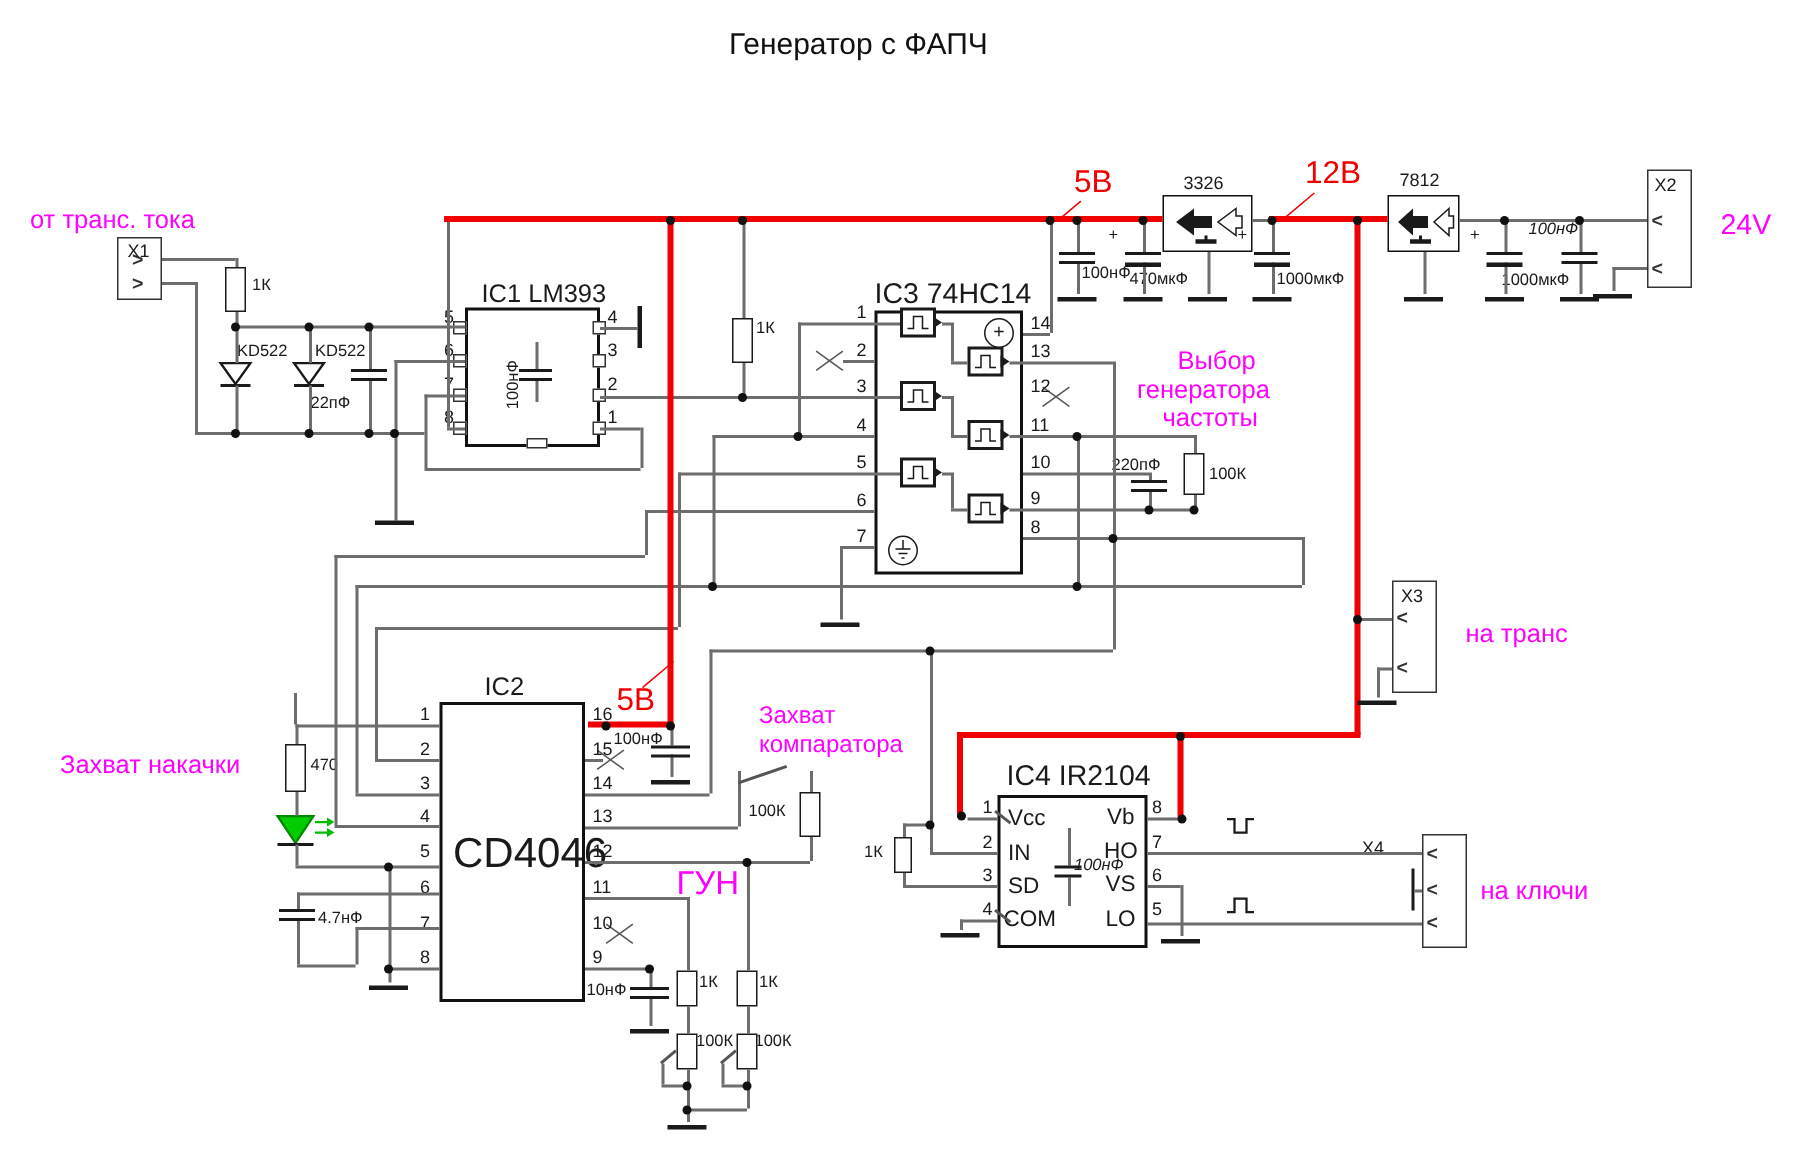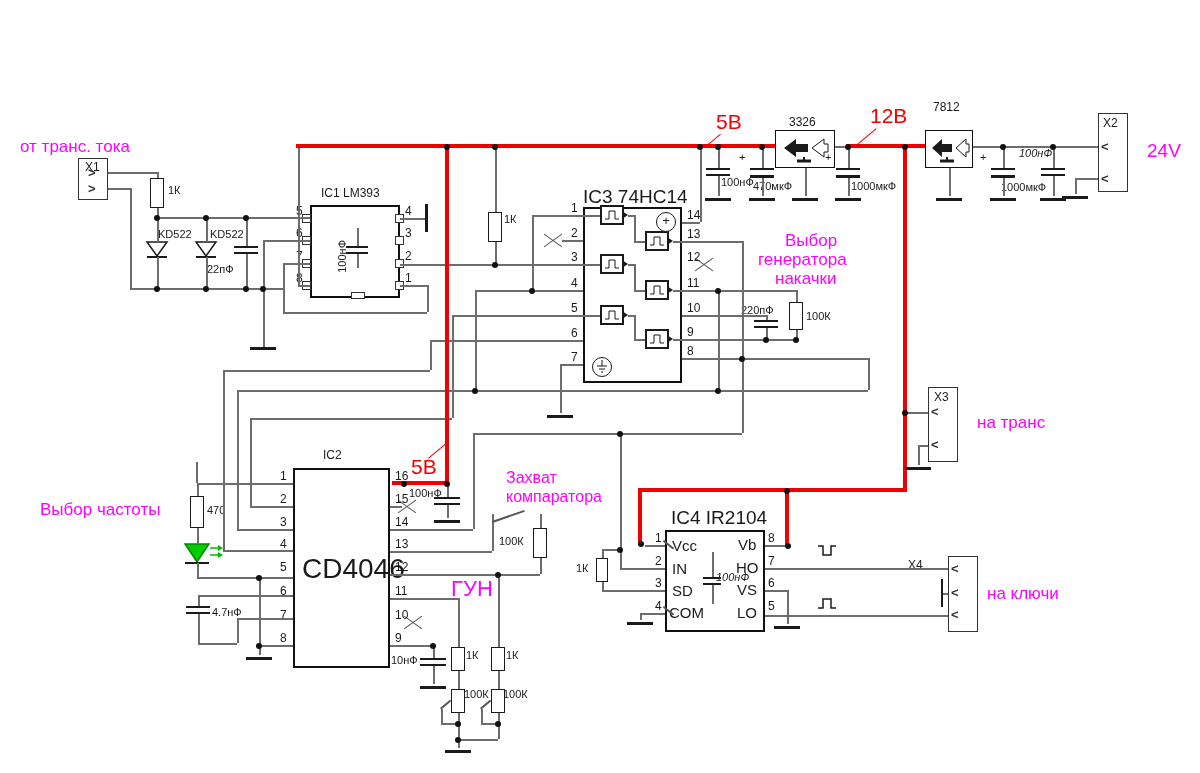--- a/index.html
+++ b/index.html
@@ -18,36 +18,37 @@
   .sq{position:absolute;width:24px;height:20px;border:2px solid #1a1a1a;box-sizing:border-box;background:#fff;}
   .oa{position:absolute;width:0;height:0;border-left:6px solid #1a1a1a;border-top:4px solid transparent;border-bottom:4px solid transparent;}
   .circ{position:absolute;width:20px;height:20px;border:1.5px solid #1a1a1a;border-radius:50%;box-sizing:border-box;text-align:center;font-size:13px;line-height:16px;color:#1a1a1a;background:#fff;}
   .xmark{position:absolute;width:20px;height:20px;}
   .xmark::before,.xmark::after{content:"";position:absolute;left:-1px;top:9px;width:22px;height:1px;background:#555;}
   .xmark::before{transform:rotate(36deg);} .xmark::after{transform:rotate(-36deg);}
   .t{position:absolute;font-size:11px;color:#1a1a1a;white-space:nowrap;}
   .t12{position:absolute;font-size:12px;color:#1a1a1a;white-space:nowrap;}
   .pin{position:absolute;font-size:12px;color:#1a1a1a;white-space:nowrap;}
   .icn{position:absolute;font-size:15px;color:#1a1a1a;white-space:nowrap;}
-  .ict{position:absolute;font-size:12px;color:#1a1a1a;white-space:nowrap;}
+  .ict{position:absolute;font-size:17px;color:#1a1a1a;white-space:nowrap;}
   .ict2{position:absolute;font-size:19px;color:#1a1a1a;white-space:nowrap;}
   .big{position:absolute;font-size:28px;color:#1a1a1a;white-space:nowrap;}
   .mag{position:absolute;font-size:17px;color:#ff00ff;white-space:nowrap;}
   .mag16{position:absolute;font-size:16px;color:#ff00ff;white-space:nowrap;}
   .mag22{position:absolute;font-size:22px;color:#ff00ff;white-space:nowrap;}
   .redl{position:absolute;font-size:21px;color:#f00000;white-space:nowrap;}
   .title{position:absolute;font-size:20px;color:#111;white-space:nowrap;}
   .it{font-style:italic;}
   .chev{position:absolute;font-size:13px;color:#333;font-weight:bold;}
 </style>
 </head>
 <body>
 
 <div id="c">
 
+  <div class="title" style="left:486px;top:19px">Генератор с ФАПЧ</div>
 
   <div class="box" style="left:310px;top:205px;width:90px;height:93px"></div>
   <div class="box" style="left:583px;top:207px;width:99px;height:176px;border-width:2.5px"></div>
   <div class="box" style="left:293px;top:468px;width:97px;height:200px"></div>
   <div class="box" style="left:665px;top:530px;width:100px;height:102px"></div>
 
   <div class="cbox" style="left:78px;top:158px;width:30px;height:42px"></div>
   <div class="cbox" style="left:1098px;top:113px;width:30px;height:79px"></div>
   <div class="cbox" style="left:928px;top:387px;width:30px;height:75px"></div>
   <div class="cbox" style="left:948px;top:556px;width:30px;height:76px"></div>
@@ -151,35 +152,35 @@
   <div class="chev" style="left:1101px;top:171px">&lt;</div>
   <div class="chev" style="left:931px;top:404px">&lt;</div>
   <div class="chev" style="left:931px;top:437px">&lt;</div>
   <div class="chev" style="left:951px;top:561px">&lt;</div>
   <div class="chev" style="left:951px;top:585px">&lt;</div>
   <div class="chev" style="left:951px;top:607px">&lt;</div>
 
   <div class="mag" style="left:20px;top:137px">от транс. тока</div>
   <div class="mag" style="left:785px;top:231px">Выбор</div>
   <div class="mag" style="left:758px;top:250px">генератора</div>
-  <div class="mag" style="left:775px;top:269px">накачки</div>
+  <div class="mag" style="left:775px;top:269px">частоты</div>
   <div class="mag" style="left:977px;top:413px">на транс</div>
-  <div class="mag" style="left:40px;top:500px">Выбор частоты</div>
+  <div class="mag" style="left:40px;top:500px">Захват накачки</div>
   <div class="mag16" style="left:506px;top:469px">Захват</div>
   <div class="mag16" style="left:506px;top:488px">компаратора</div>
   <div class="mag22" style="left:451px;top:576px">ГУН</div>
   <div class="mag" style="left:987px;top:584px">на ключи</div>
   <div class="mag" style="left:1147px;top:140px;font-size:19px">24V</div>
 
   <div class="redl" style="left:716px;top:110px">5В</div>
   <div class="redl" style="left:870px;top:104px">12В</div>
   <div class="redl" style="left:411px;top:455px">5В</div>
 
   <div class="t12" style="left:789px;top:115px">3326</div>
-  <div class="t12" style="left:933px;top:100px">7812</div>
+  <div class="t12" style="left:933px;top:113px">7812</div>
   <div class="t12" style="left:85px;top:160px">X1</div>
   <div class="t12" style="left:1103px;top:116px">X2</div>
   <div class="t12" style="left:934px;top:390px">X3</div>
   <div class="t12" style="left:908px;top:558px">X4</div>
 
   <div class="ict" style="left:321px;top:186px">IC1 LM393</div>
   <div class="ict2" style="left:583px;top:186px">IC3 74HC14</div>
   <div class="ict" style="left:323px;top:448px">IC2</div>
   <div class="big" style="left:302px;top:553px">CD4046</div>
   <div class="ict2" style="left:671px;top:507px">IC4 IR2104</div>

